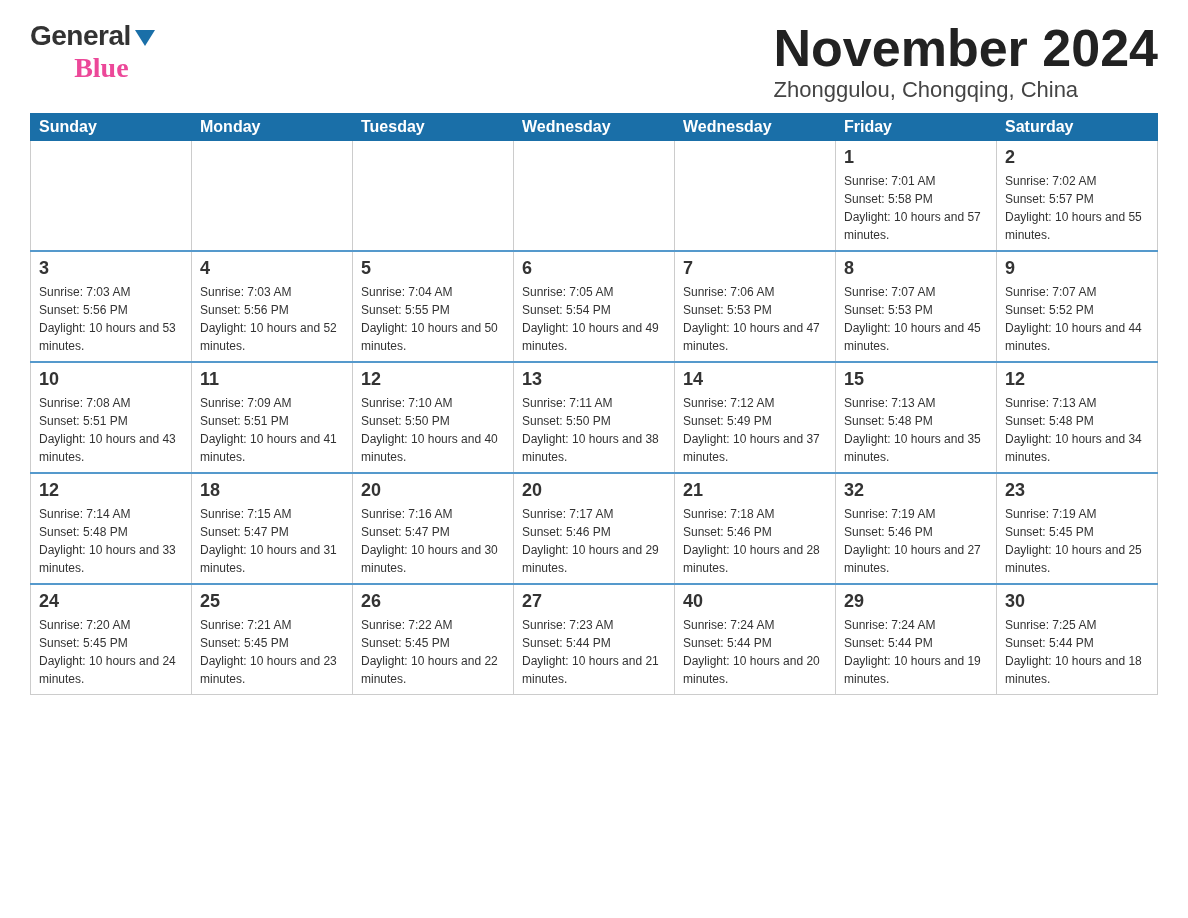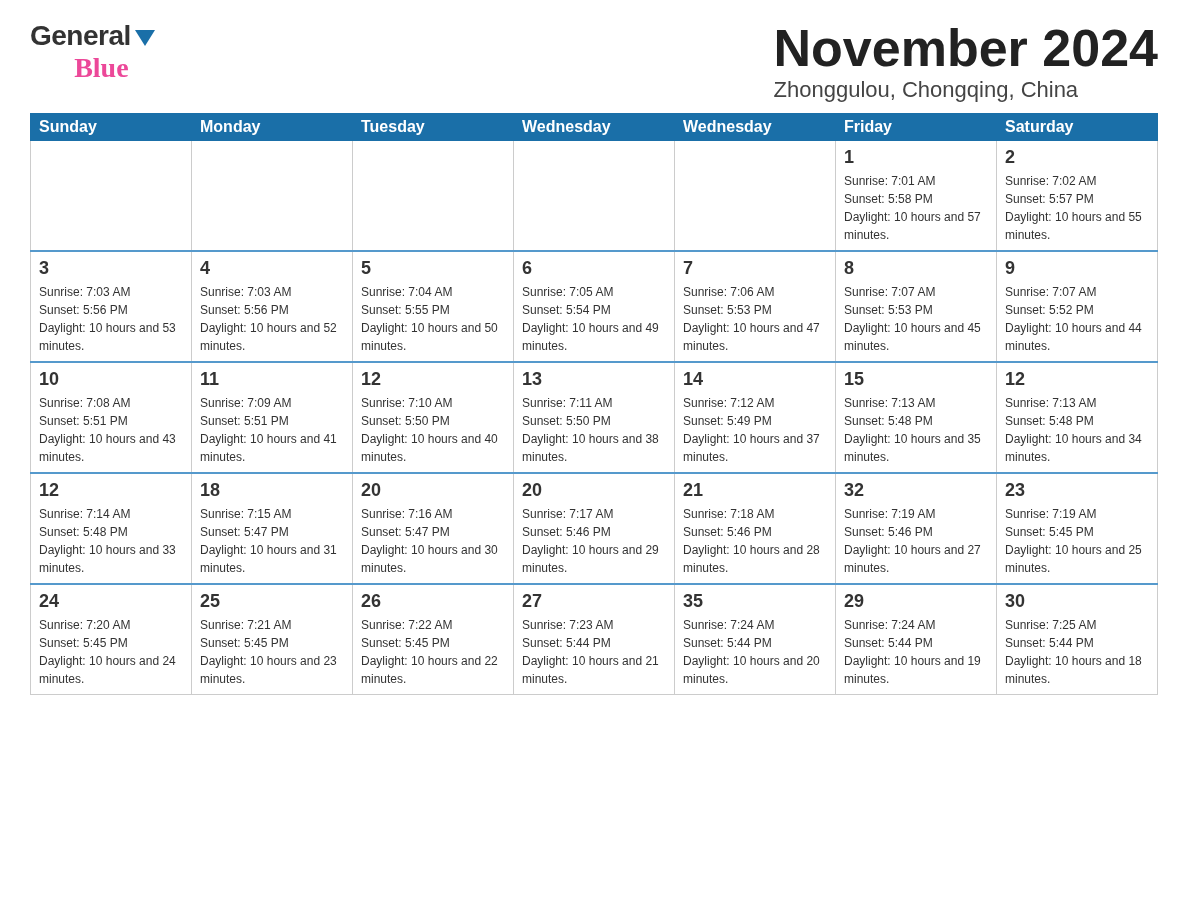--- a/index.html
+++ b/index.html
@@ -249,21 +249,21 @@
         </td>
         <td>
           <span class="day-number">26</span>
           <div class="day-info">Sunrise: 7:22 AM<br>Sunset: 5:45 PM<br>Daylight: 10 hours and 22 minutes.</div>
         </td>
         <td>
           <span class="day-number">27</span>
           <div class="day-info">Sunrise: 7:23 AM<br>Sunset: 5:44 PM<br>Daylight: 10 hours and 21 minutes.</div>
         </td>
         <td>
-          <span class="day-number">35</span>
+          <span class="day-number">40</span>
           <div class="day-info">Sunrise: 7:24 AM<br>Sunset: 5:44 PM<br>Daylight: 10 hours and 20 minutes.</div>
         </td>
         <td>
           <span class="day-number">29</span>
           <div class="day-info">Sunrise: 7:24 AM<br>Sunset: 5:44 PM<br>Daylight: 10 hours and 19 minutes.</div>
         </td>
         <td>
           <span class="day-number">30</span>
           <div class="day-info">Sunrise: 7:25 AM<br>Sunset: 5:44 PM<br>Daylight: 10 hours and 18 minutes.</div>
         </td>

